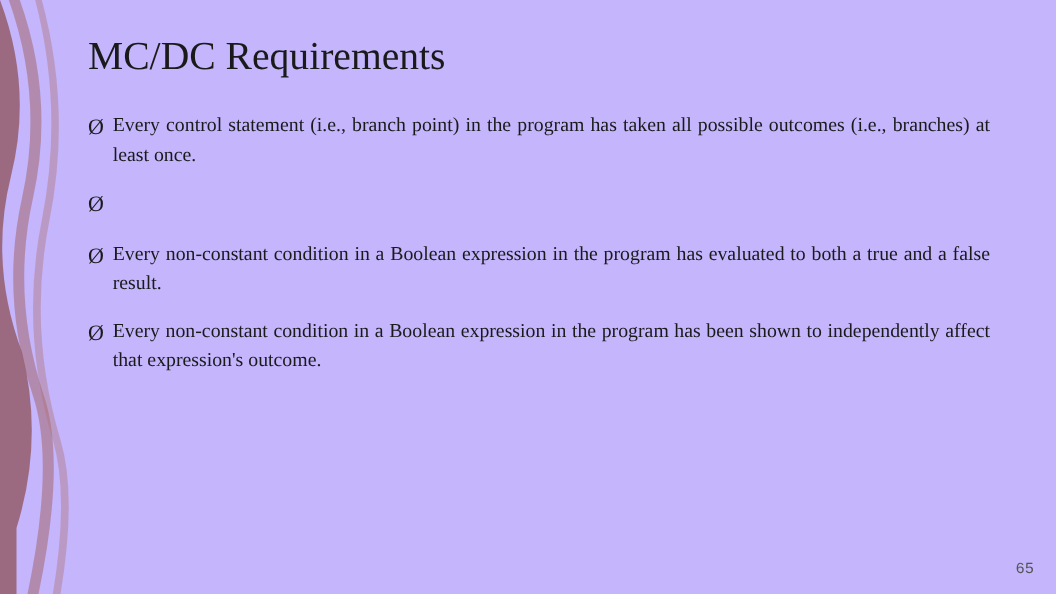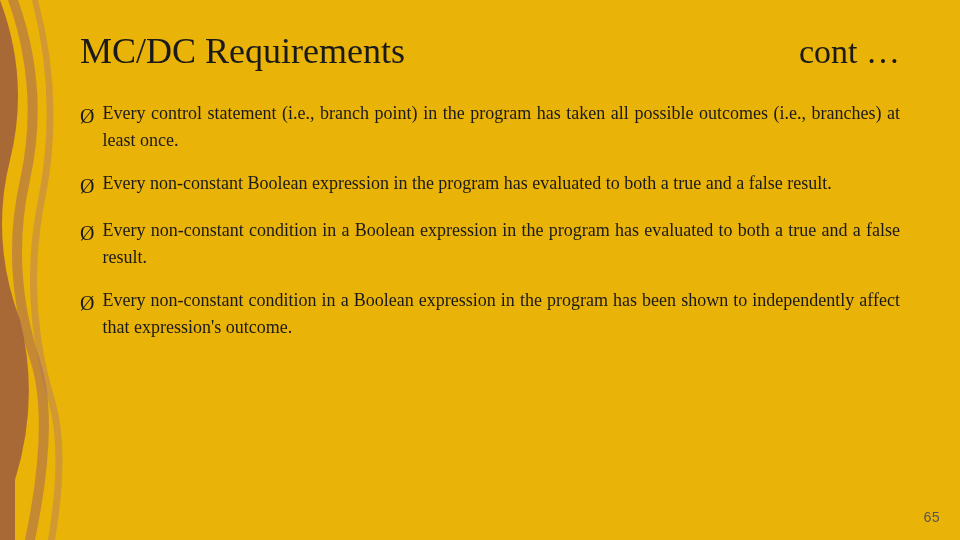--- a/index.html
+++ b/index.html
@@ -13,21 +13,21 @@
       height: 540px;
       overflow: hidden;
       background: #ffffff;
       font-family: Georgia, 'Times New Roman', serif;
       position: relative;
     }
 
     .slide {
       width: 960px;
       height: 540px;
-      background: #eab308;
+      background: #c4b5fd;
       position: relative;
       display: flex;
       flex-direction: column;
       padding: 30px 60px 30px 80px;
     }
 
     
     .left-decoration {
       position: absolute;
       left: 0;
@@ -104,33 +104,31 @@
 
     <path d="M0,0 Q30,80 10,160 Q-10,240 20,320 Q40,400 15,480 L15,540 L0,540 Z" fill="#8B4A4A" opacity="0.7"></path>
 
     <path d="M18,0 Q50,90 30,180 Q10,270 40,360 Q60,420 35,540 L25,540 Q50,420 30,360 Q0,270 20,180 Q40,90 8,0 Z" fill="#A06060" opacity="0.5"></path>
 
     <path d="M38,0 Q65,100 45,200 Q25,300 55,400 Q70,450 55,540 L48,540 Q63,450 48,400 Q18,300 38,200 Q58,100 32,0 Z" fill="#B07070" opacity="0.4"></path>
   </svg>
 
   <div class="header">
     <span class="title">MC/DC Requirements</span>
-    <span class="cont">cont …</span>
   </div>
 
   <div class="content">
 
     <div class="bullet-item">
       <span class="bullet-arrow">Ø</span>
       <span class="bullet-text">Every control statement (i.e., branch point) in the program has taken all possible outcomes (i.e., branches) at least once.</span>
     </div>
 
     <div class="bullet-item">
       <span class="bullet-arrow">Ø</span>
-      <span class="bullet-text">Every non-constant Boolean expression in the program has evaluated to both a true and a false result.</span>
     </div>
 
     <div class="bullet-item">
       <span class="bullet-arrow">Ø</span>
       <span class="bullet-text">Every non-constant condition in a Boolean expression in the program has evaluated to both a true and a false result.</span>
     </div>
 
     <div class="bullet-item">
       <span class="bullet-arrow">Ø</span>
       <span class="bullet-text">Every non-constant condition in a Boolean expression in the program has been shown to independently affect that expression's outcome.</span>

